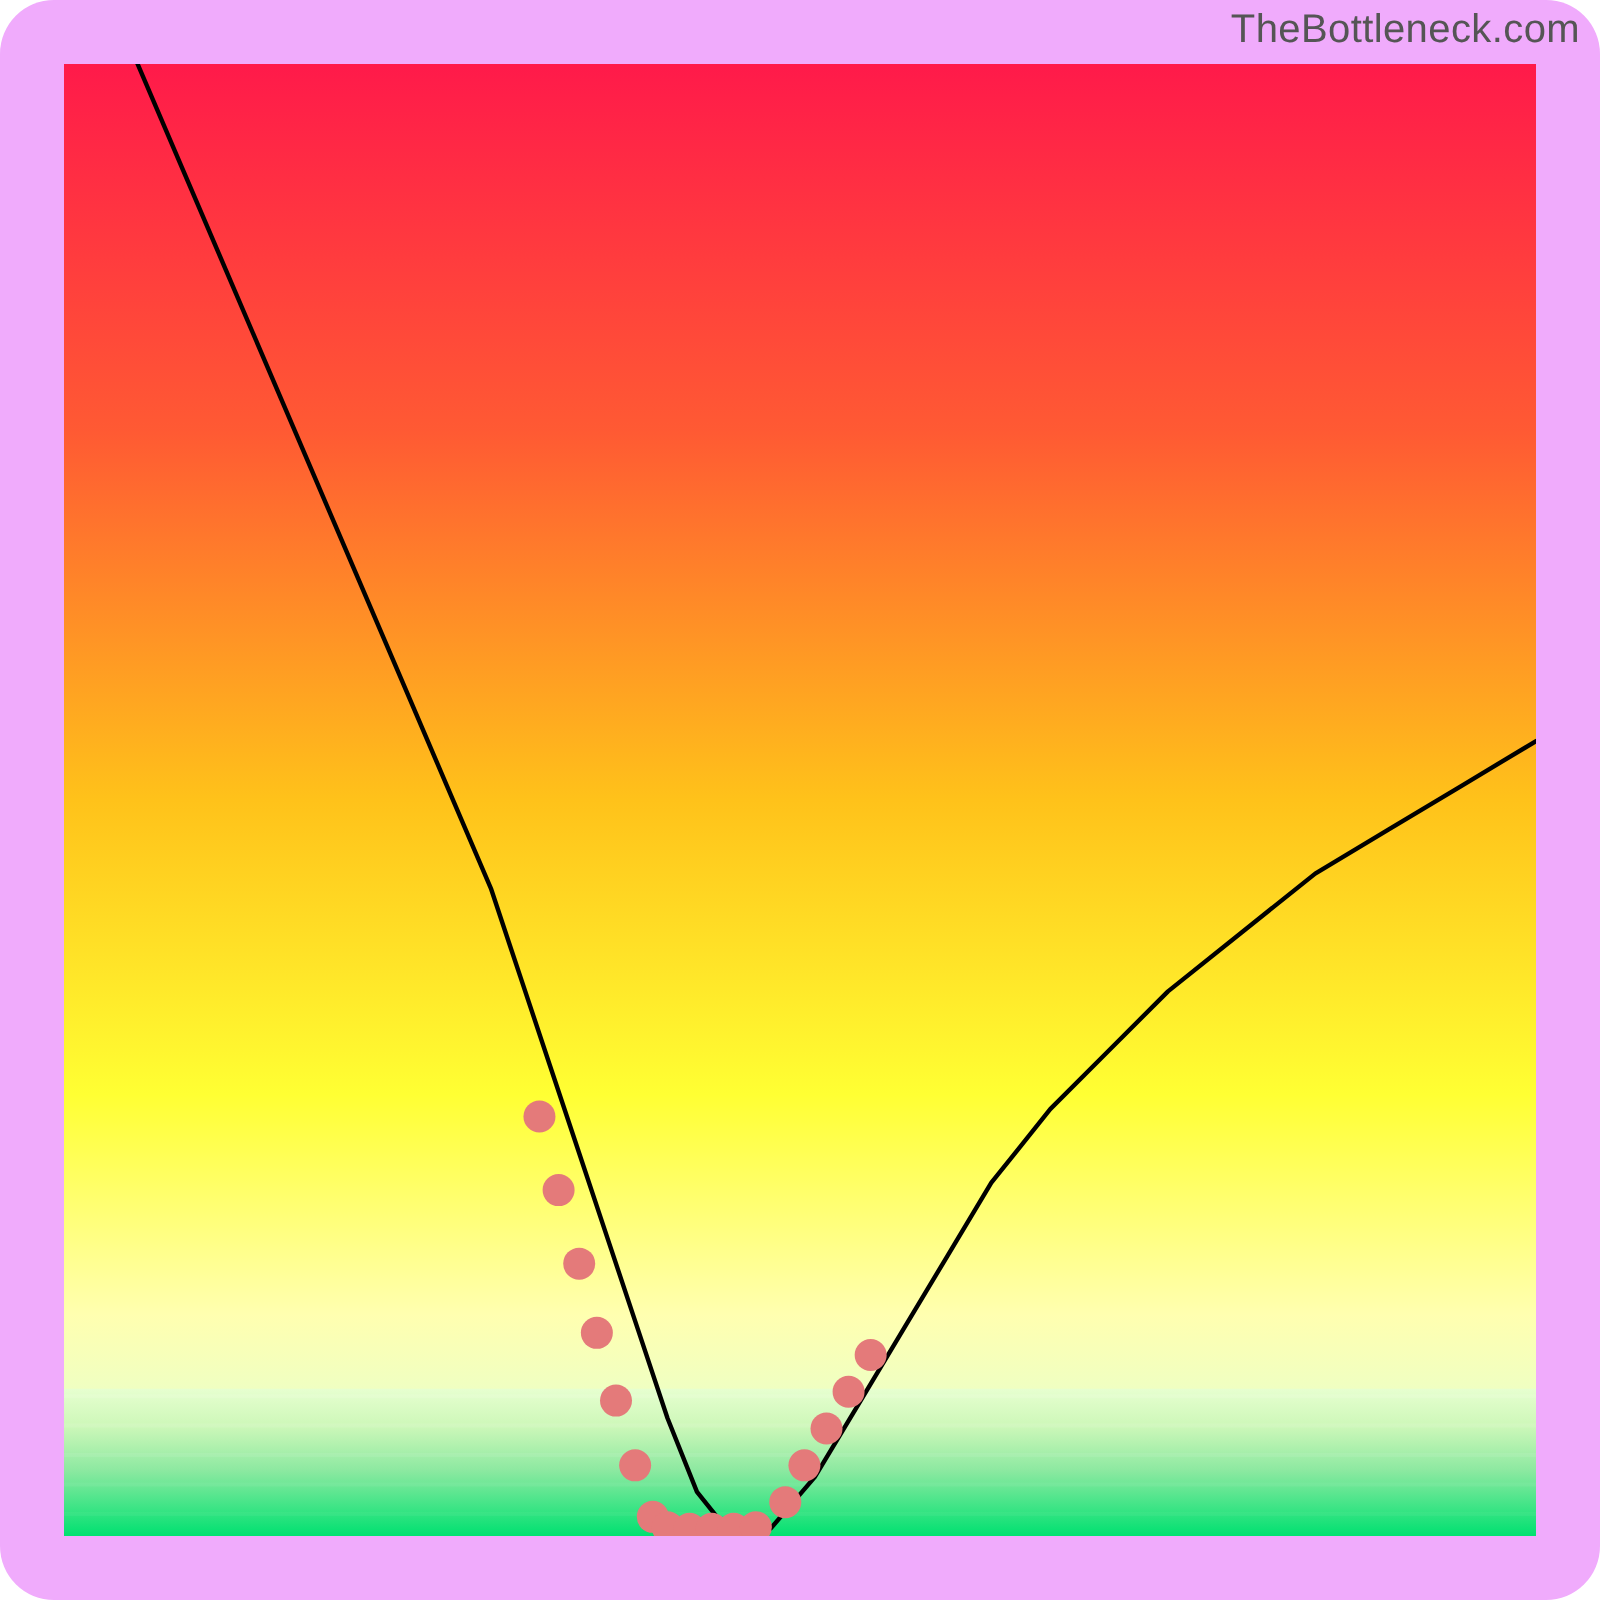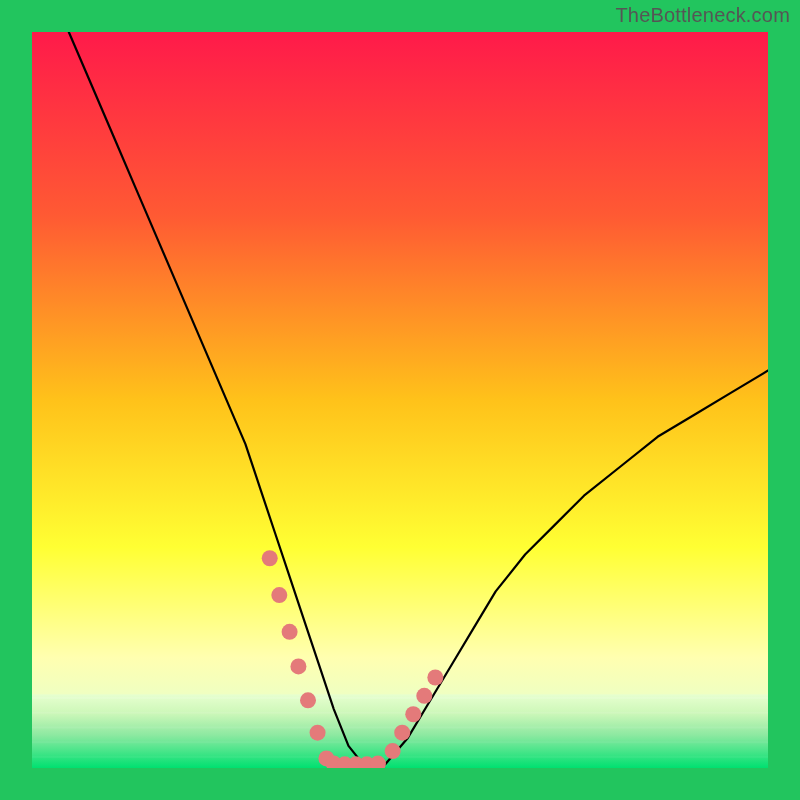--- a/index.html
+++ b/index.html
@@ -6,22 +6,23 @@
     margin: 0;
     padding: 0;
     width: 800px;
     height: 800px;
     overflow: hidden;
     font-family: Arial, Helvetica, sans-serif;
   }
   .frame {
     width: 800px;
     height: 800px;
-    background: #22c55e;
+    background: #f0abfc;
     position: relative;
+    border-radius: 27px;
   }
   .watermark {
     position: absolute;
     top: 4px;
     right: 10px;
     color: #555;
     font-size: 20px;
     font-weight: 500;
     z-index: 10;
     letter-spacing: 0.2px;

